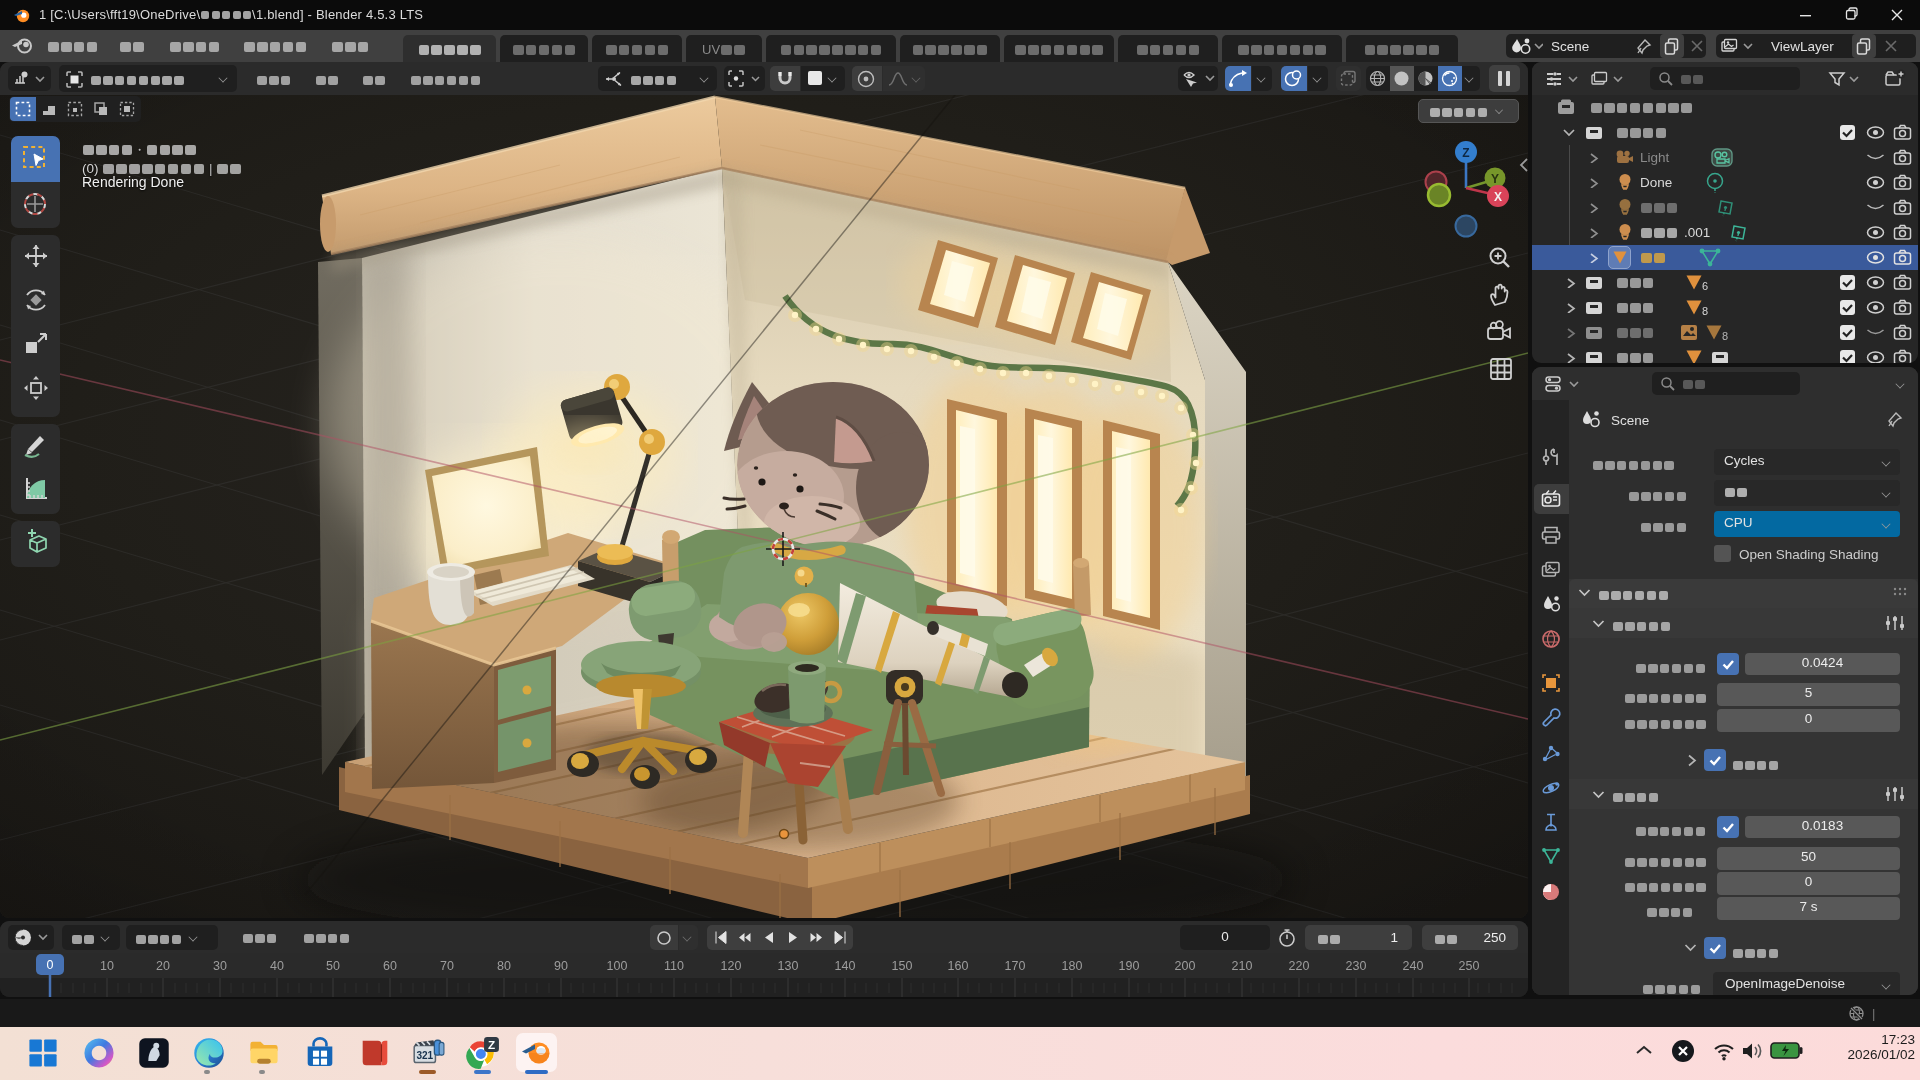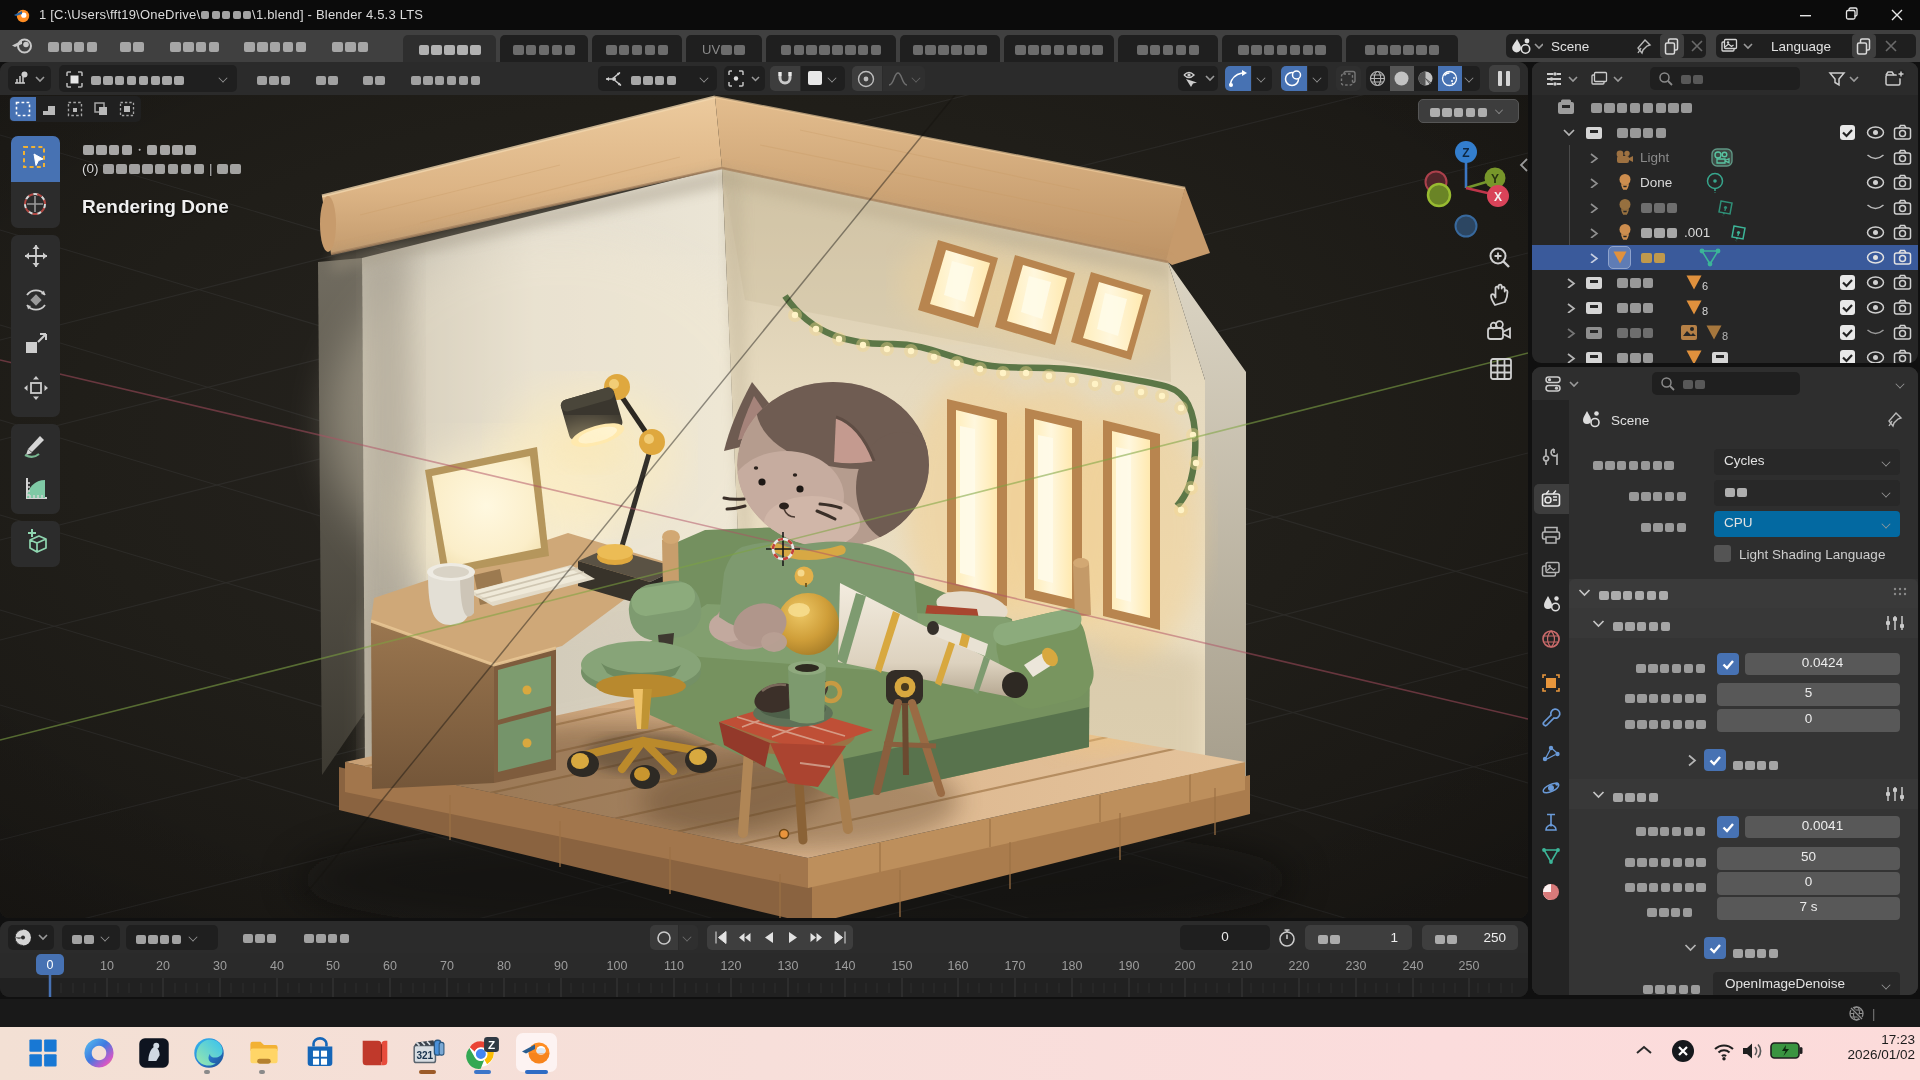--- a/index.html
+++ b/index.html
@@ -106,21 +106,21 @@
       </svg>
 
   <div class="fld" style="left:1716px;top:4px;width:200px;height:24px"></div>
   <svg class="abs" style="left:1720px;top:6px" width="40" height="20" viewBox="0 0 40 20">
     <rect x="2" y="6" width="12" height="9" rx="1" fill="none" stroke="#d5d5d5" stroke-width="1.3"></rect>
     <rect x="4.5" y="3.5" width="12" height="9" rx="1" fill="#1f1f1f" stroke="#d5d5d5" stroke-width="1.3"></rect>
     <circle cx="8" cy="6.5" r="1.2" fill="#d5d5d5"></circle>
         <path d="M5 11 l3.5 -3 l3 2.5 l2 -1.5" stroke="#d5d5d5" stroke-width="1.2" fill="none"></path>
     <path d="M24 8 l4 4 l4 -4" fill="none" stroke="#9a9a9a" stroke-width="1.6"></path>
   </svg>
-  <div class="abs" style="left:1771px;top:9px;color:#e0e0e0;font-size:13.5px">Language</div>
+  <div class="abs" style="left:1771px;top:9px;color:#e0e0e0;font-size:13.5px">ViewLayer</div>
   <div class="abs" style="left:1852px;top:4px;width:24px;height:24px;background:#3f3f3f;border-radius:4px"></div>
   <svg class="abs" style="left:1855px;top:7px" width="18" height="18">
         <rect x="5.5" y="2" width="9" height="11" rx="1.5" fill="none" stroke="#dadada" stroke-width="1.5"></rect>
         <rect x="2.5" y="6" width="9" height="11" rx="1.5" fill="#3f3f3f" stroke="#dadada" stroke-width="1.5"></rect>
       </svg>
   <svg class="abs" style="left:1884px;top:9px" width="14" height="14">
         <path d="M2 2 L12 12 M12 2 L2 12" stroke="#6a6a6a" stroke-width="1.6"></path>
       </svg>
 </div>
 
@@ -725,21 +725,21 @@
         <rect x="2" y="2" width="9" height="9" fill="none" stroke="#a5a5a5" stroke-width="1.5"></rect>
         <rect x="6" y="6" width="8" height="8" fill="#b9b9b9"></rect>
       </svg>
   <svg class="abs" style="left:119px;top:39px" width="16" height="16">
         <rect x="1.5" y="1.5" width="13" height="13" fill="none" stroke="#a5a5a5" stroke-width="1.3" stroke-dasharray="2.4 2"></rect>
         <rect x="5" y="5" width="6" height="6" fill="#b9b9b9"></rect>
       </svg>
 
   <div class="abs" style="left:82px;top:78px;color:#dcdcdc;text-shadow:0 1px 2px rgba(0,0,0,.8)"><i class="k"></i><i class="k"></i><i class="k"></i><i class="k"></i><span style="opacity:.8;font-size:12px">・</span><i class="k"></i><i class="k"></i><i class="k"></i><i class="k"></i></div>
   <div class="abs" style="left:82px;top:99px;color:#d6d6d6;font-size:13.5px;text-shadow:0 1px 2px rgba(0,0,0,.8)">(0) <i class="k"></i><i class="k"></i><i class="k"></i><i class="k"></i><i class="k"></i><i class="k"></i><i class="k"></i><i class="k"></i> <span style="color:#bdbdbd">|</span> <i class="k"></i><i class="k"></i></div>
-  <div class="abs" style="left:82px;top:134px;color:#f0f0f0;font-size:19px;font-weight:700;text-shadow:0 1px 2px rgba(0,0,0,.8)">Rendering Done</div>
+  <div class="abs" style="left:82px;top:112px;color:#f0f0f0;font-size:14px;font-weight:400;text-shadow:0 1px 2px rgba(0,0,0,.8)">Rendering Done</div>
 
   <div class="abs" style="left:11px;top:74px;width:49px;height:92px;background:#2c2c2c;border-radius:7px"></div>
   <div class="abs" style="left:11px;top:74px;width:49px;height:46px;background:#4772b3;border-radius:7px 7px 0 0"></div>
   <svg class="abs" style="left:22px;top:83px" width="28" height="28">
         <rect x="2" y="2" width="20" height="20" fill="none" stroke="#f0b133" stroke-width="2" stroke-dasharray="4 3.2"></rect>
         <path d="M12 9 L21 14 L16.5 15.5 L14 20.5 Z" fill="#fff" stroke="#fff" stroke-width="1"></path>
       </svg>
   <svg class="abs" style="left:22px;top:129px" width="28" height="28">
         <circle cx="13" cy="13" r="10" fill="none" stroke="#d8d8d8" stroke-width="2" stroke-dasharray="5 4"></circle>
         <circle cx="13" cy="13" r="10" fill="none" stroke="#b04843" stroke-width="2" stroke-dasharray="5 4" stroke-dashoffset="5"></circle>
@@ -1223,21 +1223,21 @@
         <path d="M9 2 l5 5 l-3 1 l-4 4 l-1 3 l-4 -5 z M5 10 l-3 5" stroke="#b9b9b9" stroke-width="1.4" fill="none"></path>
       </svg>
 
   <div class="abs" style="left:60px;top:88px;color:#c3c3c3"><i class="s"></i><i class="s"></i><i class="s"></i><i class="s"></i><i class="s"></i><i class="s"></i><i class="s"></i></div>
   <div class="abs" style="left:182px;top:82px;width:186px;height:26px;background:#282828;border-radius:4px;color:#e2e2e2;font-size:13.5px;padding:4px 0 0 10px">Cycles<span class="chev" style="position:absolute;right:10px;top:9px"></span></div>
   <div class="abs" style="left:96px;top:119px;color:#c3c3c3"><i class="s"></i><i class="s"></i><i class="s"></i><i class="s"></i><i class="s"></i></div>
   <div class="abs" style="left:182px;top:113px;width:186px;height:26px;background:#282828;border-radius:4px;color:#e2e2e2;font-size:13.5px;padding:4px 0 0 10px"><i class="s"></i><i class="s"></i><span class="chev" style="position:absolute;right:10px;top:9px"></span></div>
   <div class="abs" style="left:108px;top:150px;color:#c3c3c3"><i class="s"></i><i class="s"></i><i class="s"></i><i class="s"></i></div>
   <div class="abs" style="left:182px;top:144px;width:186px;height:26px;background:#0369a1;border-radius:4px;color:#e2e2e2;font-size:13.5px;padding:4px 0 0 10px">CPU<span class="chev" style="position:absolute;right:10px;top:9px"></span></div>
   <div class="abs" style="left:182px;top:178px;width:17px;height:17px;background:#545454;border-radius:3px"></div>
-  <div class="abs" style="left:207px;top:180px;color:#cdcdcd;font-size:13.5px">Light Shading Language</div>
+  <div class="abs" style="left:207px;top:180px;color:#cdcdcd;font-size:13.5px">Open Shading Shading</div>
 
   <div class="abs" style="left:37px;top:212px;width:349px;height:416px;background:#343434"></div>
   <div class="abs" style="left:37px;top:212px;width:349px;height:29px;background:#3a3a3a;border-radius:6px 6px 0 0"></div>
   <svg class="abs" style="left:46px;top:221px" width="13" height="11">
         <path d="M1.5 2 l5 5 l5 -5" fill="none" stroke="#c5c5c5" stroke-width="1.7"></path>
       </svg>
   <div class="abs" style="left:66px;top:218px;color:#d8d8d8"><i class="s"></i><i class="s"></i><i class="s"></i><i class="s"></i><i class="s"></i><i class="s"></i></div>
   <svg class="abs" style="left:360px;top:219px" width="16" height="14">
         <g fill="#8a8a8a">
           <circle cx="3" cy="3" r="1.2"></circle>
@@ -1290,21 +1290,21 @@
         <rect x="2" y="8" width="4" height="4" rx="1" fill="#c9c9c9"></rect>
         <rect x="9" y="4" width="4" height="4" rx="1" fill="#c9c9c9"></rect>
         <rect x="16" y="11" width="4" height="4" rx="1" fill="#c9c9c9"></rect>
       </svg>
 
   <div class="abs" style="left:103px;top:454px;color:#c3c3c3"><i class="s"></i><i class="s"></i><i class="s"></i><i class="s"></i><i class="s"></i><i class="s"></i></div>
   <div class="abs" style="left:185px;top:449px;width:22px;height:22px;background:#4772b3;border-radius:4px"></div>
   <svg class="abs" style="left:189px;top:453px" width="15" height="15">
         <path d="M2.5 7.5 l3.5 3.5 l6 -7" stroke="#fff" stroke-width="2.4" fill="none"></path>
       </svg>
-  <div class="abs" style="left:213px;top:449px;width:155px;height:22px;background:#585858;border-radius:4px;color:#ededed;font-size:13.5px;text-align:center;padding-top:2px">0.0041</div>
+  <div class="abs" style="left:213px;top:449px;width:155px;height:22px;background:#585858;border-radius:4px;color:#ededed;font-size:13.5px;text-align:center;padding-top:2px">0.0183</div>
   <div class="abs" style="left:92px;top:485px;color:#c3c3c3"><i class="s"></i><i class="s"></i><i class="s"></i><i class="s"></i><i class="s"></i><i class="s"></i><i class="s"></i></div>
   <div class="abs" style="left:185px;top:480px;width:183px;height:23px;background:#585858;border-radius:4px;color:#ededed;font-size:13.5px;text-align:center;padding-top:2px">50</div>
   <div class="abs" style="left:92px;top:510px;color:#c3c3c3"><i class="s"></i><i class="s"></i><i class="s"></i><i class="s"></i><i class="s"></i><i class="s"></i><i class="s"></i></div>
   <div class="abs" style="left:185px;top:505px;width:183px;height:23px;background:#585858;border-radius:4px;color:#ededed;font-size:13.5px;text-align:center;padding-top:2px">0</div>
   <div class="abs" style="left:114px;top:535px;color:#c3c3c3"><i class="s"></i><i class="s"></i><i class="s"></i><i class="s"></i></div>
   <div class="abs" style="left:185px;top:530px;width:183px;height:23px;background:#585858;border-radius:4px;color:#ededed;font-size:13.5px;text-align:center;padding-top:2px">7 s</div>
 
   <svg class="abs" style="left:152px;top:576px" width="13" height="11">
         <path d="M1.5 2 l5 5 l5 -5" fill="none" stroke="#b5b5b5" stroke-width="1.7"></path>
       </svg>

